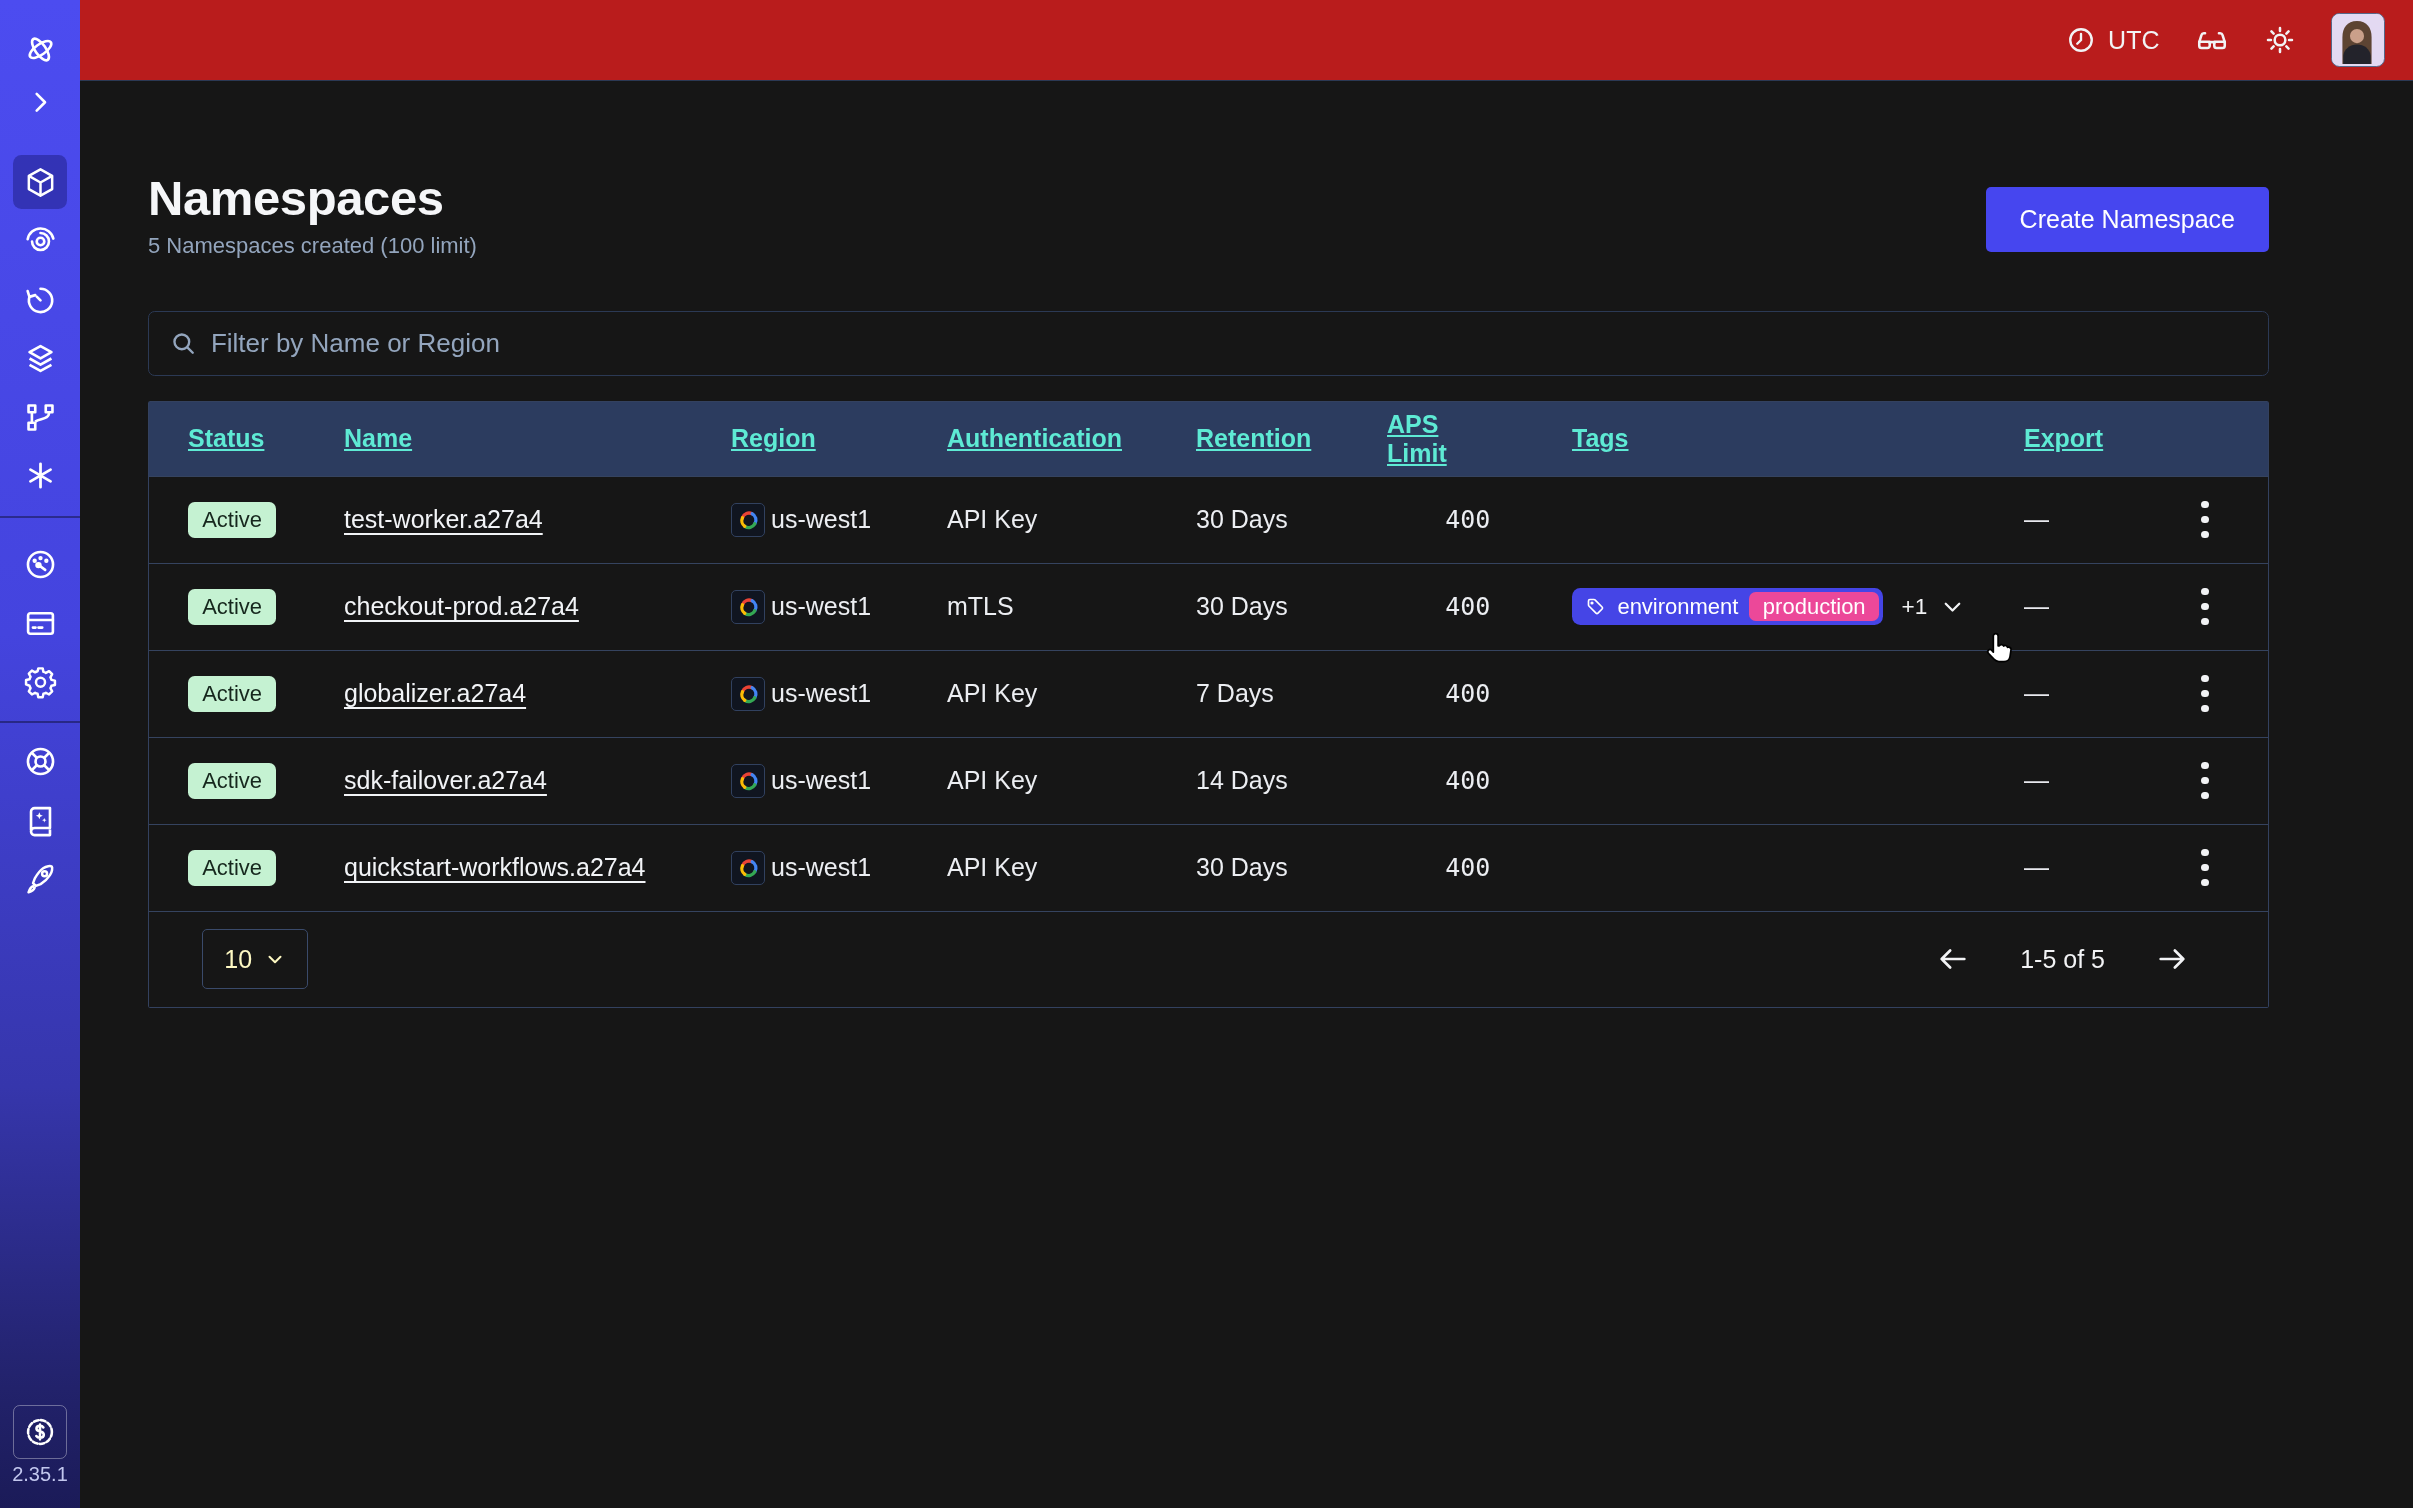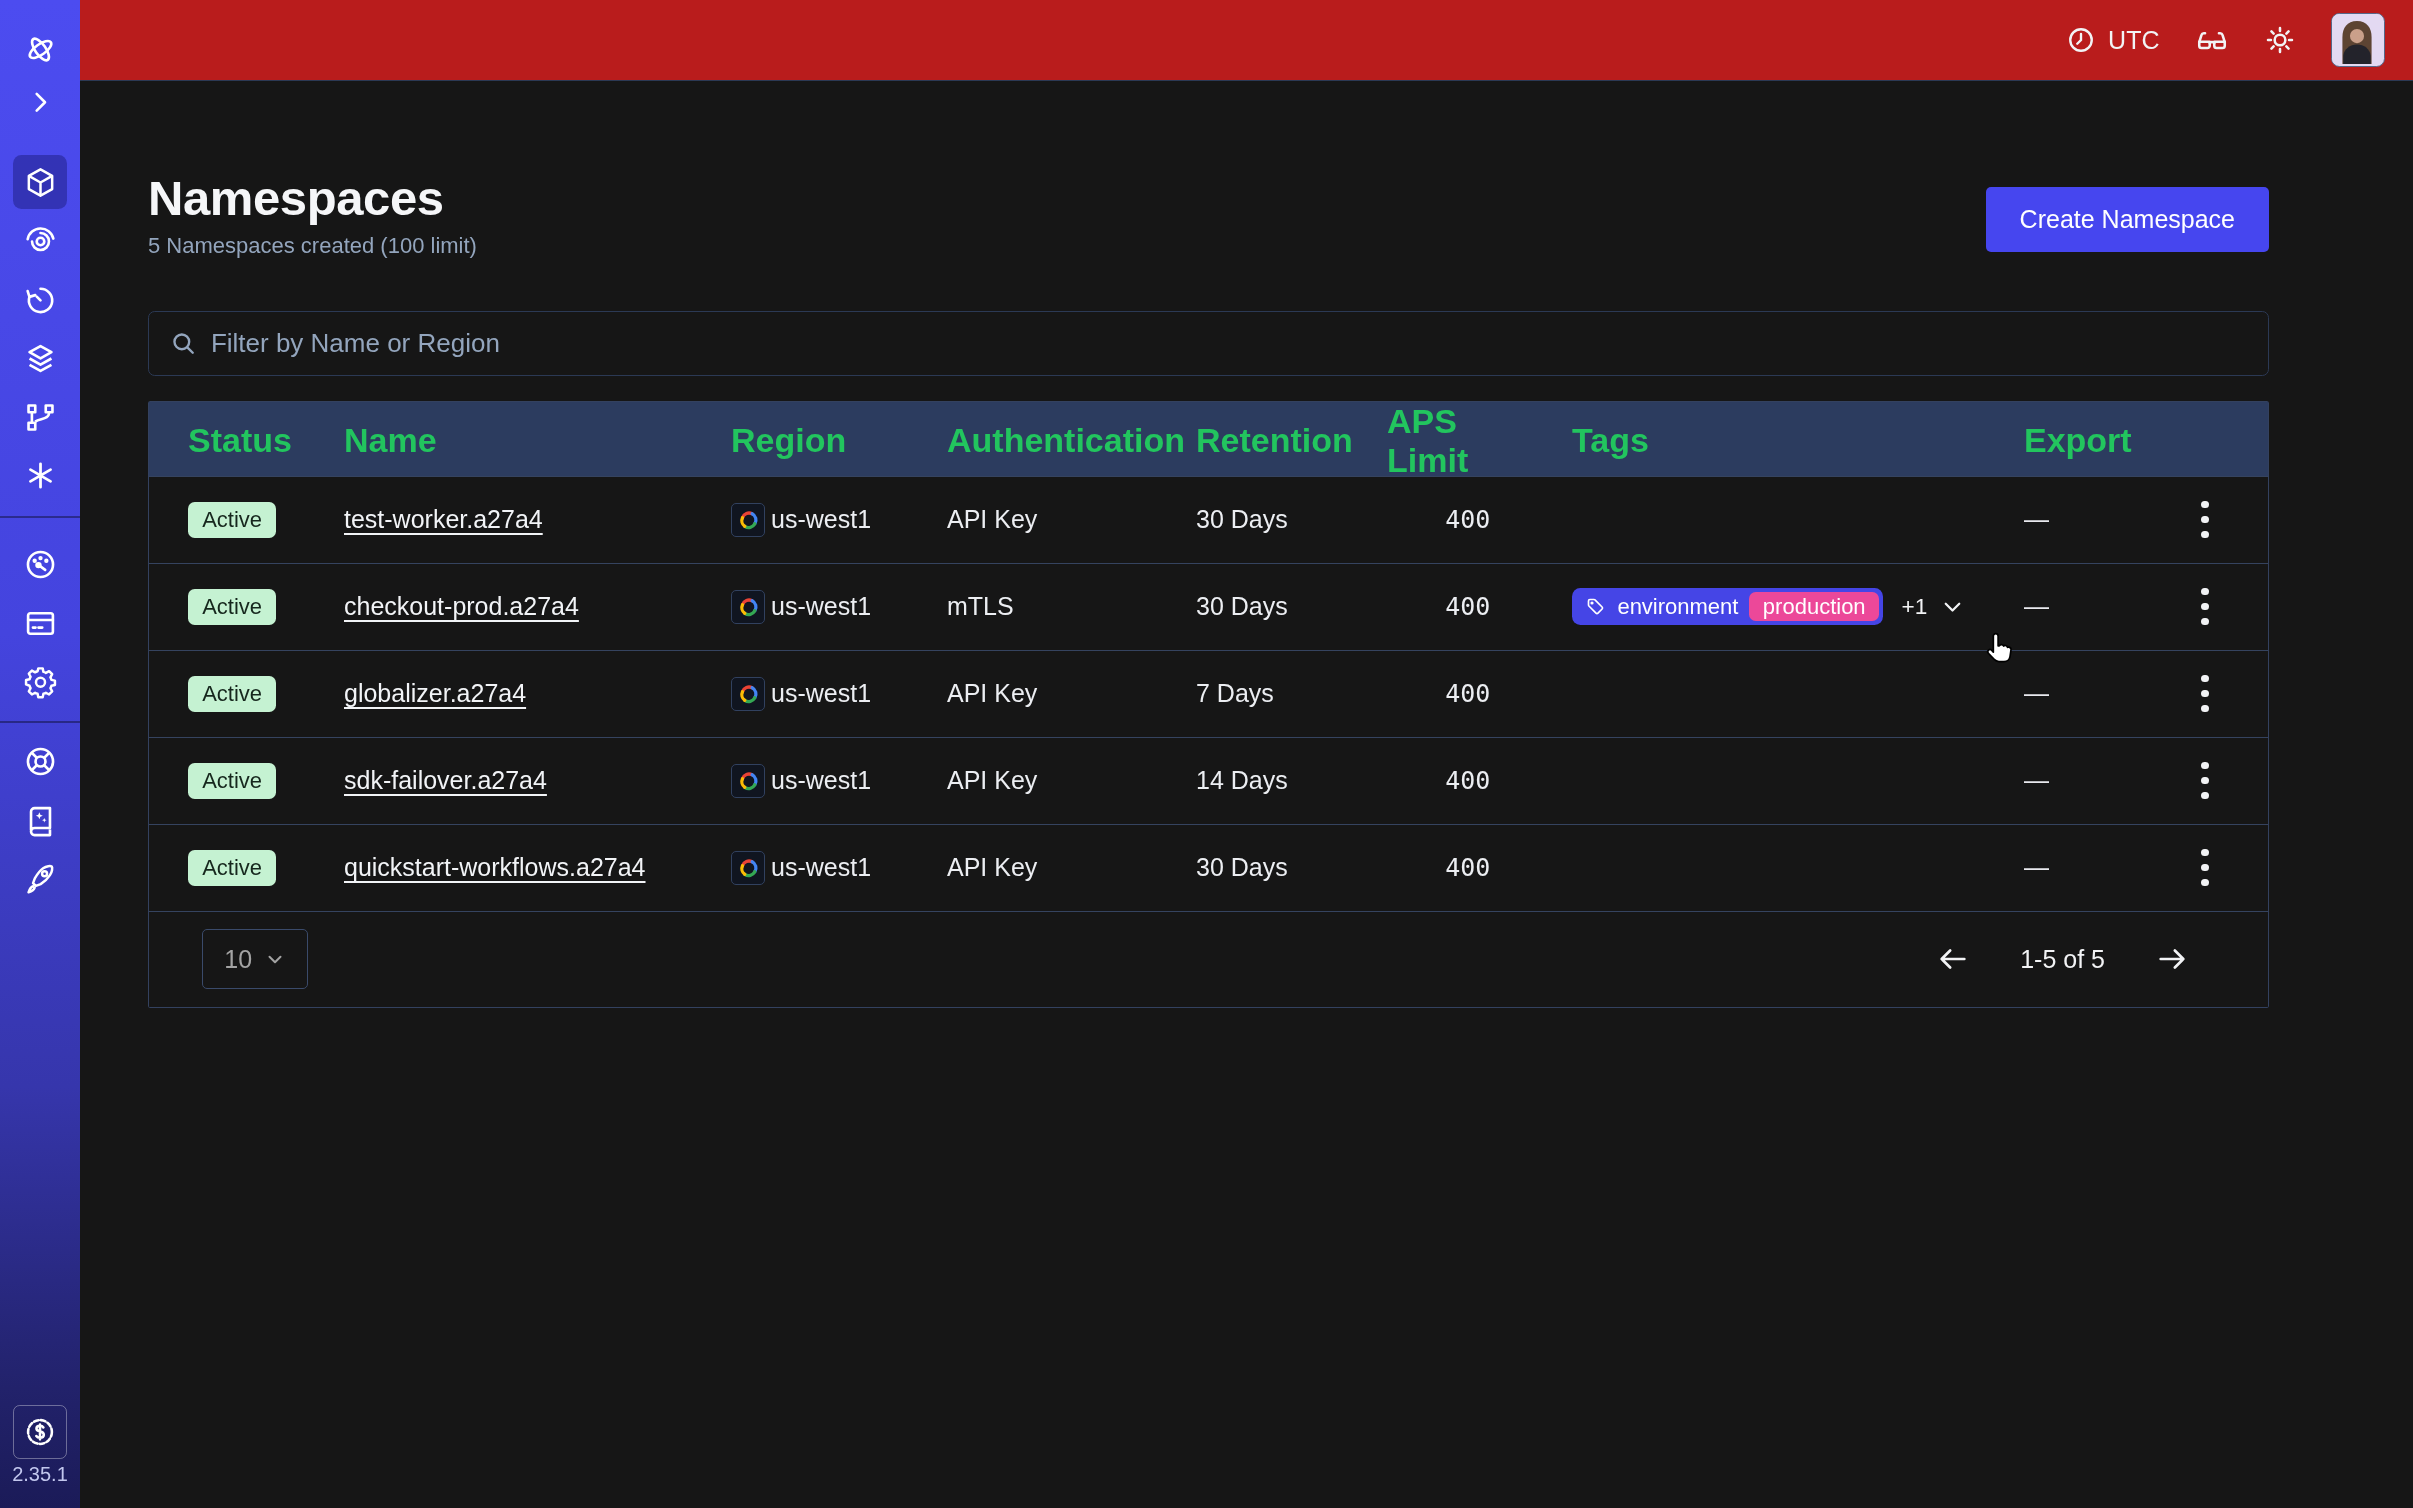--- a/index.html
+++ b/index.html
@@ -73,21 +73,21 @@
   .search-bar input::placeholder { color:#93a5bd; }
   .search-icon { color:#93a5bd; }
 
   
   .ns-table { margin-top:25px; border:1.7px solid #33415f; border-radius:1.7px; }
   .grid-row {
     display:grid;
     grid-template-columns:195px 387px 216px 249px 191px 126px 511px 120px 122px;
     align-items:center;
   }
-  .t-head { background:#2c3c5f; height:74px; font-weight:600; font-size:34px; color:#22c55e; }
+  .t-head { background:#2c3c5f; height:74px; font-weight:600; font-size:25px; color:#5eead4;text-decoration:underline; }
   .t-row { height:87px; font-size:25px; border-top:1.7px solid #35435f; position:relative; }
   .t-row:first-of-type { border-top:none; }
   .cell { display:flex; align-items:center; }
   .c-status { padding-left:39px; }
   .c-aps { justify-content:flex-end; padding-right:22.6px; }
   .aps-val { font-family:"DejaVu Sans Mono", monospace; font-size:25px; }
   .c-tags { padding-left:59px; }
   .c-kebab { justify-content:center; }
 
   .badge-active {
@@ -114,21 +114,21 @@
     display:flex; align-items:center; font-size:22px;
   }
   .tag-more { margin-left:18.4px; font-size:22.6px; color:#f2f3f5; }
   .tag-expand { margin-left:11.7px; color:#f2f3f5; cursor:pointer; }
 
   
   .t-footer { height:96px; border-top:1.7px solid #35435f; display:flex; align-items:center; justify-content:space-between; }
   .page-size {
     margin-left:53px; width:106px; height:60px; border:1.7px solid #3a4a6a; border-radius:5px;
     display:flex; align-items:center; justify-content:center; gap:11.7px;
-    font-size:25px; color:#a3a3a3; cursor:pointer; background:transparent;
+    font-size:25px; color:#fef9c3; cursor:pointer; background:transparent;
   }
   .pager { display:flex; align-items:center; gap:45px; padding-right:74px; }
   .pager-arrow { color:#f2f3f5; cursor:pointer; padding:5px; }
   .pager-range { font-size:25px; color:#f2f3f5; }
 
   .cursor-overlay { position:absolute; left:1979px; top:629px; z-index:50; pointer-events:none; }
 </style>
 </head>
 <body>
 

